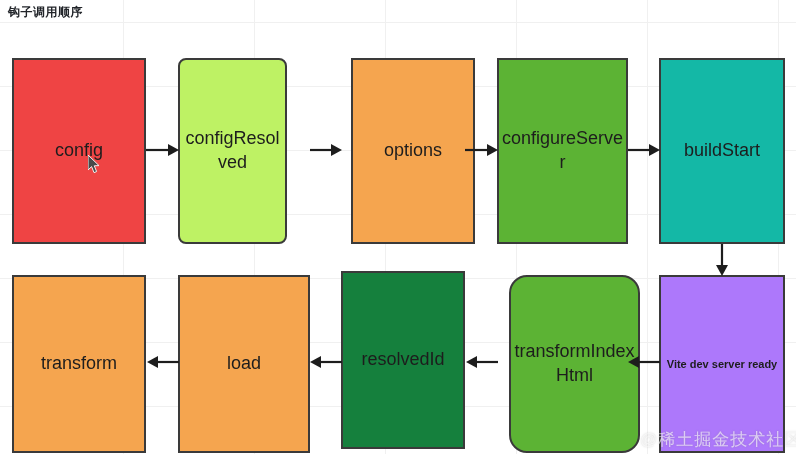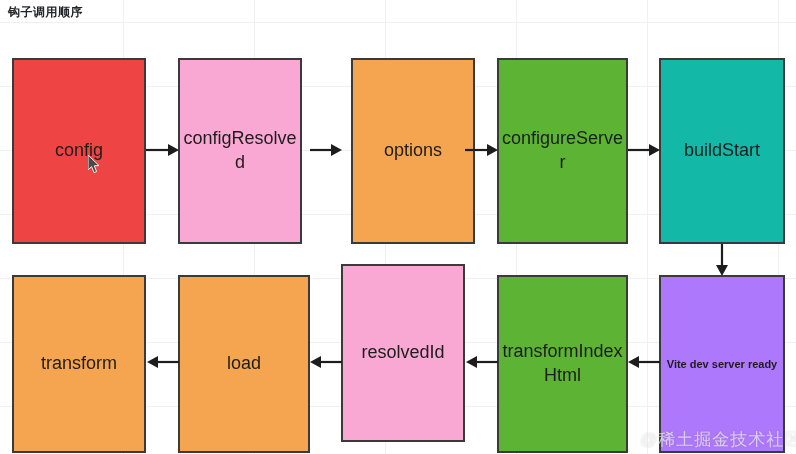--- a/index.html
+++ b/index.html
@@ -88,21 +88,21 @@
 <div id="canvas">
 
   <div id="grid"></div>
 
   <div id="title">钩子调用顺序</div>
 
   <div class="node" style="left: 12px; top: 58px; width: 134px; height: 186px; background: #ef4444;">
     <span>config</span>
   </div>
 
-  <div class="node" style="left: 178px; top: 58px; width: 124px; height: 186px; background: #f9a8d4;">
+  <div class="node" style="left: 178px; top: 58px; width: 109px; height: 186px; background: #bef264; border-radius: 8px;">
     <span>configResolved</span>
   </div>
 
   <div class="node" style="left: 341px; top: 58px; width: 124px; height: 186px; background: rgb(245, 165, 79); margin-left: 10px;">
     <span>options</span>
   </div>
 
   <div class="node" style="left: 497px; top: 58px; width: 131px; height: 186px; background: rgb(92, 179, 52); align-items: center;">
     <span>configureServer</span>
   </div>
@@ -112,25 +112,25 @@
   </div>
 
   <div class="node" style="left: 12px; top: 275px; width: 134px; height: 178px; background: rgb(245, 165, 79);">
     <span>transform</span>
   </div>
 
   <div class="node" style="left: 178px; top: 275px; width: 132px; height: 178px; background: rgb(245, 165, 79);">
     <span>load</span>
   </div>
 
-  <div class="node" style="left: 341px; top: 264px; width: 124px; height: 178px; background: #f9a8d4;">
+  <div class="node" style="left: 341px; top: 271px; width: 124px; height: 178px; background: #15803d;">
     <span>resolvedId</span>
   </div>
 
-  <div class="node" style="left: 497px; top: 275px; width: 131px; height: 178px; background: rgb(92, 179, 52);">
+  <div class="node" style="left: 509px; top: 275px; width: 131px; height: 178px; background: rgb(92, 179, 52); border-radius: 18px;">
     <span>transformIndexHtml</span>
   </div>
 
   <div class="node purple" style="left: 659px; top: 275px; width: 126px; height: 178px; background: rgb(173, 120, 251);">
     <span>Vite dev server ready</span>
   </div>
 
   <div class="edge" style="left:146px; top:142px;">
     <svg width="34" height="16" viewBox="0 0 34 16">
       <line x1="0" y1="8" x2="23" y2="8" stroke="#1d1d1d" stroke-width="2.2"></line>

